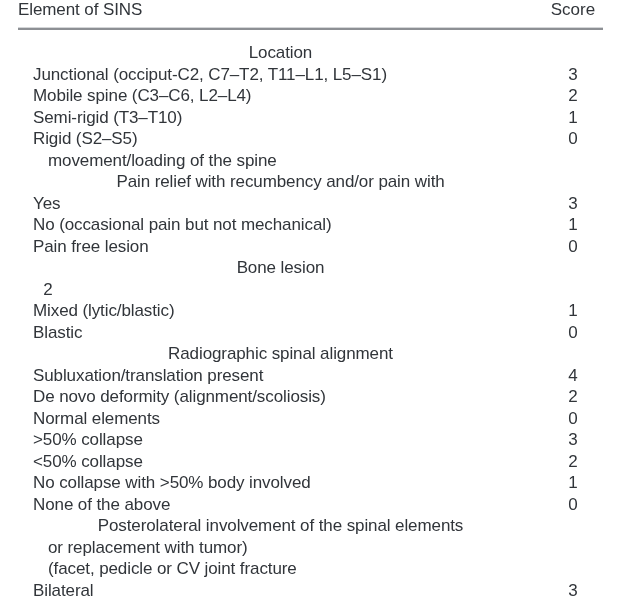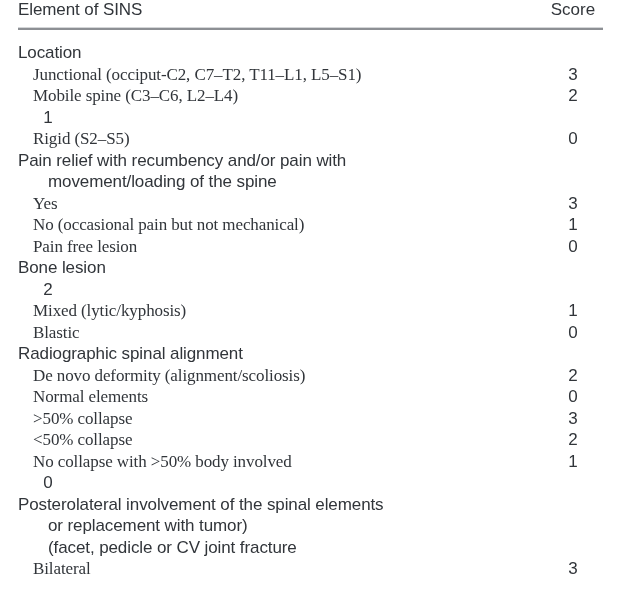--- a/index.html
+++ b/index.html
@@ -42,22 +42,22 @@
     padding-top: 12px;
   }
   .row {
     display: flex;
     align-items: flex-start;
     font-size: 17px;
     line-height: 21.5px;
   }
   .cell-label { flex: 1; letter-spacing: -0.1px; }
   .cell-score { width: 60px; text-align: center; flex-shrink: 0; }
-  .indent-0 { padding-left: 0; }
-  .indent-1 { padding-left: 15px; font-family: Liberation Serif, serif; }
+  .indent-0 { padding-left: 0; text-align: center; }
+  .indent-1 { padding-left: 15px; }
   .indent-2 { padding-left: 30px; }
 </style>
 </head>
 <body>
 
 <div class="table">
   <div class="header-row">
     <div class="cell-label">Element of SINS</div>
     <div class="cell-score">Score</div>
   </div>
@@ -69,32 +69,33 @@
       </div>
       <div class="row">
         <div class="cell-label indent-1">Junctional (occiput-C2, C7–T2, T11–L1, L5–S1)</div>
         <div class="cell-score">3</div>
       </div>
       <div class="row">
         <div class="cell-label indent-1">Mobile spine (C3–C6, L2–L4)</div>
         <div class="cell-score">2</div>
       </div>
       <div class="row">
+        <div class="cell-label indent-1">Semi-rigid (T3–T10)</div>
         <div class="cell-score">1</div>
       </div>
       <div class="row">
         <div class="cell-label indent-1">Rigid (S2–S5)</div>
         <div class="cell-score">0</div>
       </div>
       <div class="row">
-        <div class="cell-label indent-0">Pain relief with recumbency and/or pain with</div>
+        <div class="cell-label indent-2">movement/loading of the spine</div>
         <div class="cell-score"></div>
       </div>
       <div class="row">
-        <div class="cell-label indent-2">movement/loading of the spine</div>
+        <div class="cell-label indent-0">Pain relief with recumbency and/or pain with</div>
         <div class="cell-score"></div>
       </div>
       <div class="row">
         <div class="cell-label indent-1">Yes</div>
         <div class="cell-score">3</div>
       </div>
       <div class="row">
         <div class="cell-label indent-1">No (occasional pain but not mechanical)</div>
         <div class="cell-score">1</div>
       </div>
@@ -103,30 +104,34 @@
         <div class="cell-score">0</div>
       </div>
       <div class="row">
         <div class="cell-label indent-0">Bone lesion</div>
         <div class="cell-score"></div>
       </div>
       <div class="row">
         <div class="cell-score">2</div>
       </div>
       <div class="row">
-        <div class="cell-label indent-1">Mixed (lytic/kyphosis)</div>
+        <div class="cell-label indent-1">Mixed (lytic/blastic)</div>
         <div class="cell-score">1</div>
       </div>
       <div class="row">
         <div class="cell-label indent-1">Blastic</div>
         <div class="cell-score">0</div>
       </div>
       <div class="row">
         <div class="cell-label indent-0">Radiographic spinal alignment</div>
         <div class="cell-score"></div>
+      </div>
+      <div class="row">
+        <div class="cell-label indent-1">Subluxation/translation present</div>
+        <div class="cell-score">4</div>
       </div>
       <div class="row">
         <div class="cell-label indent-1">De novo deformity (alignment/scoliosis)</div>
         <div class="cell-score">2</div>
       </div>
       <div class="row">
         <div class="cell-label indent-1">Normal elements</div>
         <div class="cell-score">0</div>
       </div>
       <div class="row">
@@ -135,20 +140,21 @@
       </div>
       <div class="row">
         <div class="cell-label indent-1">&lt;50% collapse</div>
         <div class="cell-score">2</div>
       </div>
       <div class="row">
         <div class="cell-label indent-1">No collapse with &gt;50% body involved</div>
         <div class="cell-score">1</div>
       </div>
       <div class="row">
+        <div class="cell-label indent-1">None of the above</div>
         <div class="cell-score">0</div>
       </div>
       <div class="row">
         <div class="cell-label indent-0">Posterolateral involvement of the spinal elements</div>
         <div class="cell-score"></div>
       </div>
       <div class="row">
         <div class="cell-label indent-2">or replacement with tumor)</div>
         <div class="cell-score"></div>
       </div>

